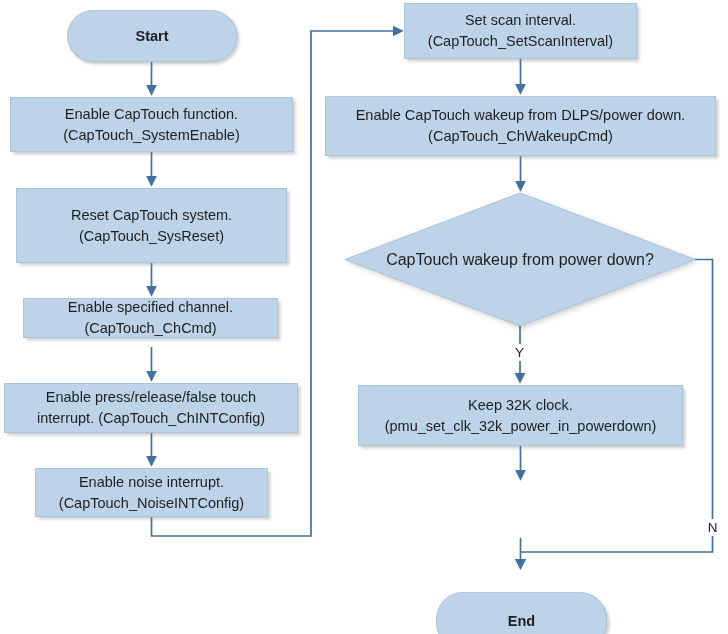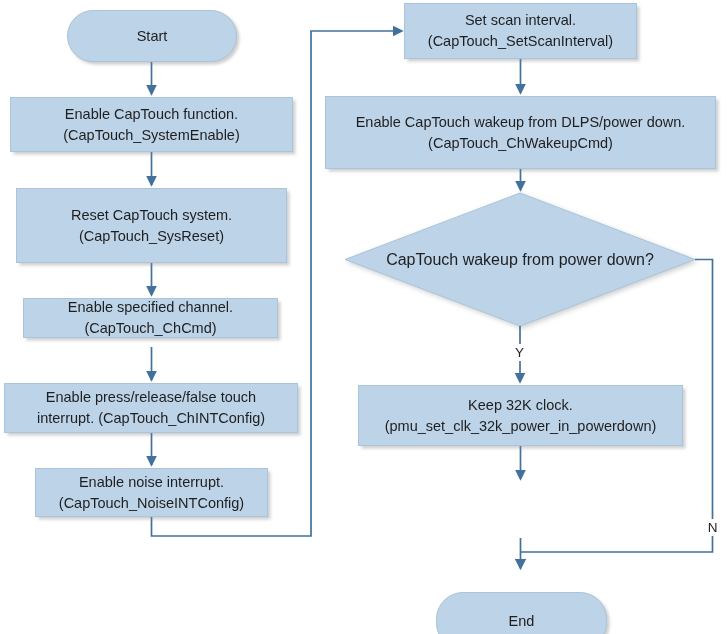--- a/index.html
+++ b/index.html
@@ -20,21 +20,21 @@
     filter:drop-shadow(2.5px 2.5px 2.5px rgba(135,135,135,.40));
   }
   .node{
     position:absolute;z-index:2;box-sizing:border-box;
     background:var(--node-fill);border:1px solid var(--node-border);
     display:flex;flex-direction:column;justify-content:center;align-items:center;
     text-align:right;font-size:14.5px;line-height:21px;
     box-shadow:2.5px 2.5px 3px rgba(135,135,135,.40);
   }
   .node .line{display:block;white-space:nowrap;}
-  .stadium{border-radius:27px;}
+  .stadium{border-radius:27px;font-weight:bold;}
   .diamond-text{
     position:absolute;z-index:2;display:flex;align-items:center;justify-content:center;
     font-size:16px;white-space:nowrap;background:transparent;
   }
   .edge-label{
     position:absolute;z-index:3;background:var(--canvas);
     display:flex;align-items:center;justify-content:center;
     font-size:13.5px;font-weight:400;color:var(--text);
   }
 </style>
@@ -93,21 +93,21 @@
   <div class="node" style="left:35px;top:468px;width:233px;height:49px">
     <span class="line">Enable noise interrupt.</span>
     <span class="line">(CapTouch_NoiseINTConfig)</span>
   </div>
 
   <div class="node" style="left:404px;top:3px;width:233px;height:56px">
     <span class="line">Set scan interval.</span>
     <span class="line">(CapTouch_SetScanInterval)</span>
   </div>
 
-  <div class="node" style="left:325px;top:96px;width:391px;height:73px">
+  <div class="node" style="left:325px;top:96px;width:391px;height:60px">
     <span class="line">Enable CapTouch wakeup from DLPS/power down.</span>
     <span class="line">(CapTouch_ChWakeupCmd)</span>
   </div>
 
   <div class="diamond-text" style="left:355px;top:247px;width:330px;height:25px">CapTouch wakeup from power down?</div>
 
   <div class="node" style="left:358px;top:385px;width:325px;height:61px">
     <span class="line">Keep 32K clock.</span>
     <span class="line">(pmu_set_clk_32k_power_in_powerdown)</span>
   </div>

